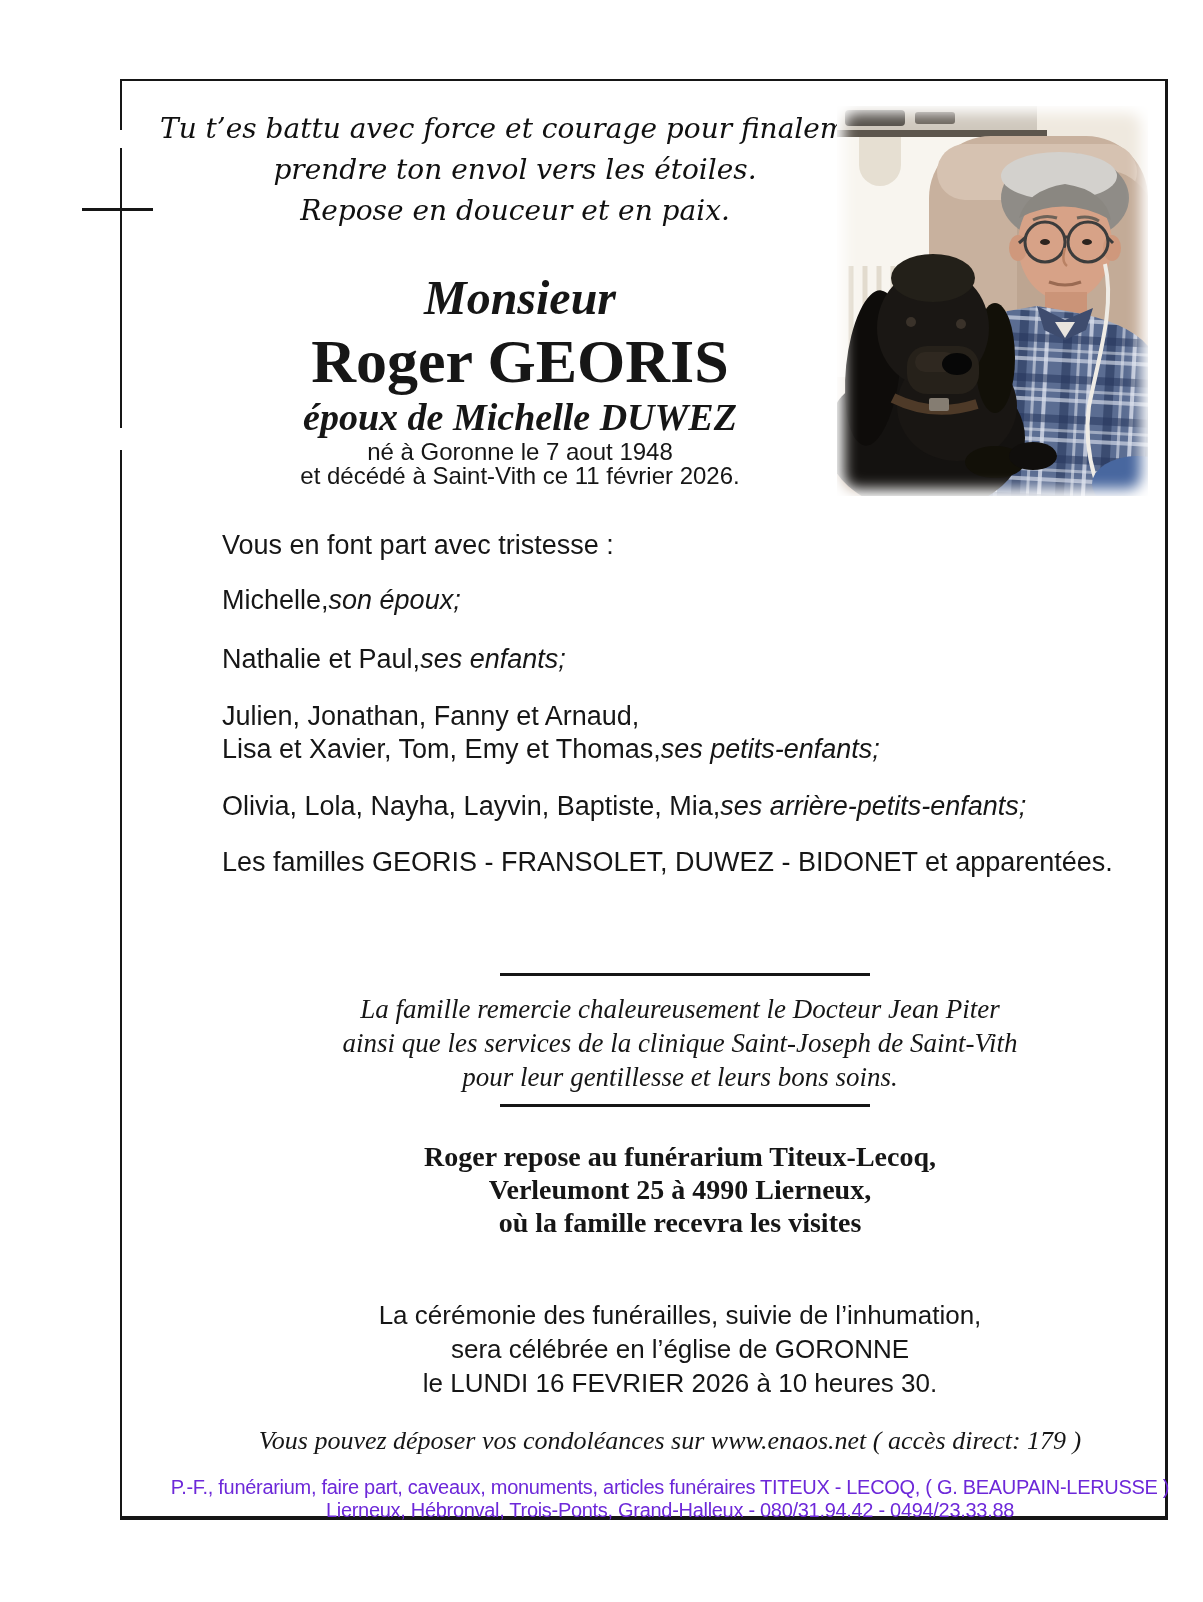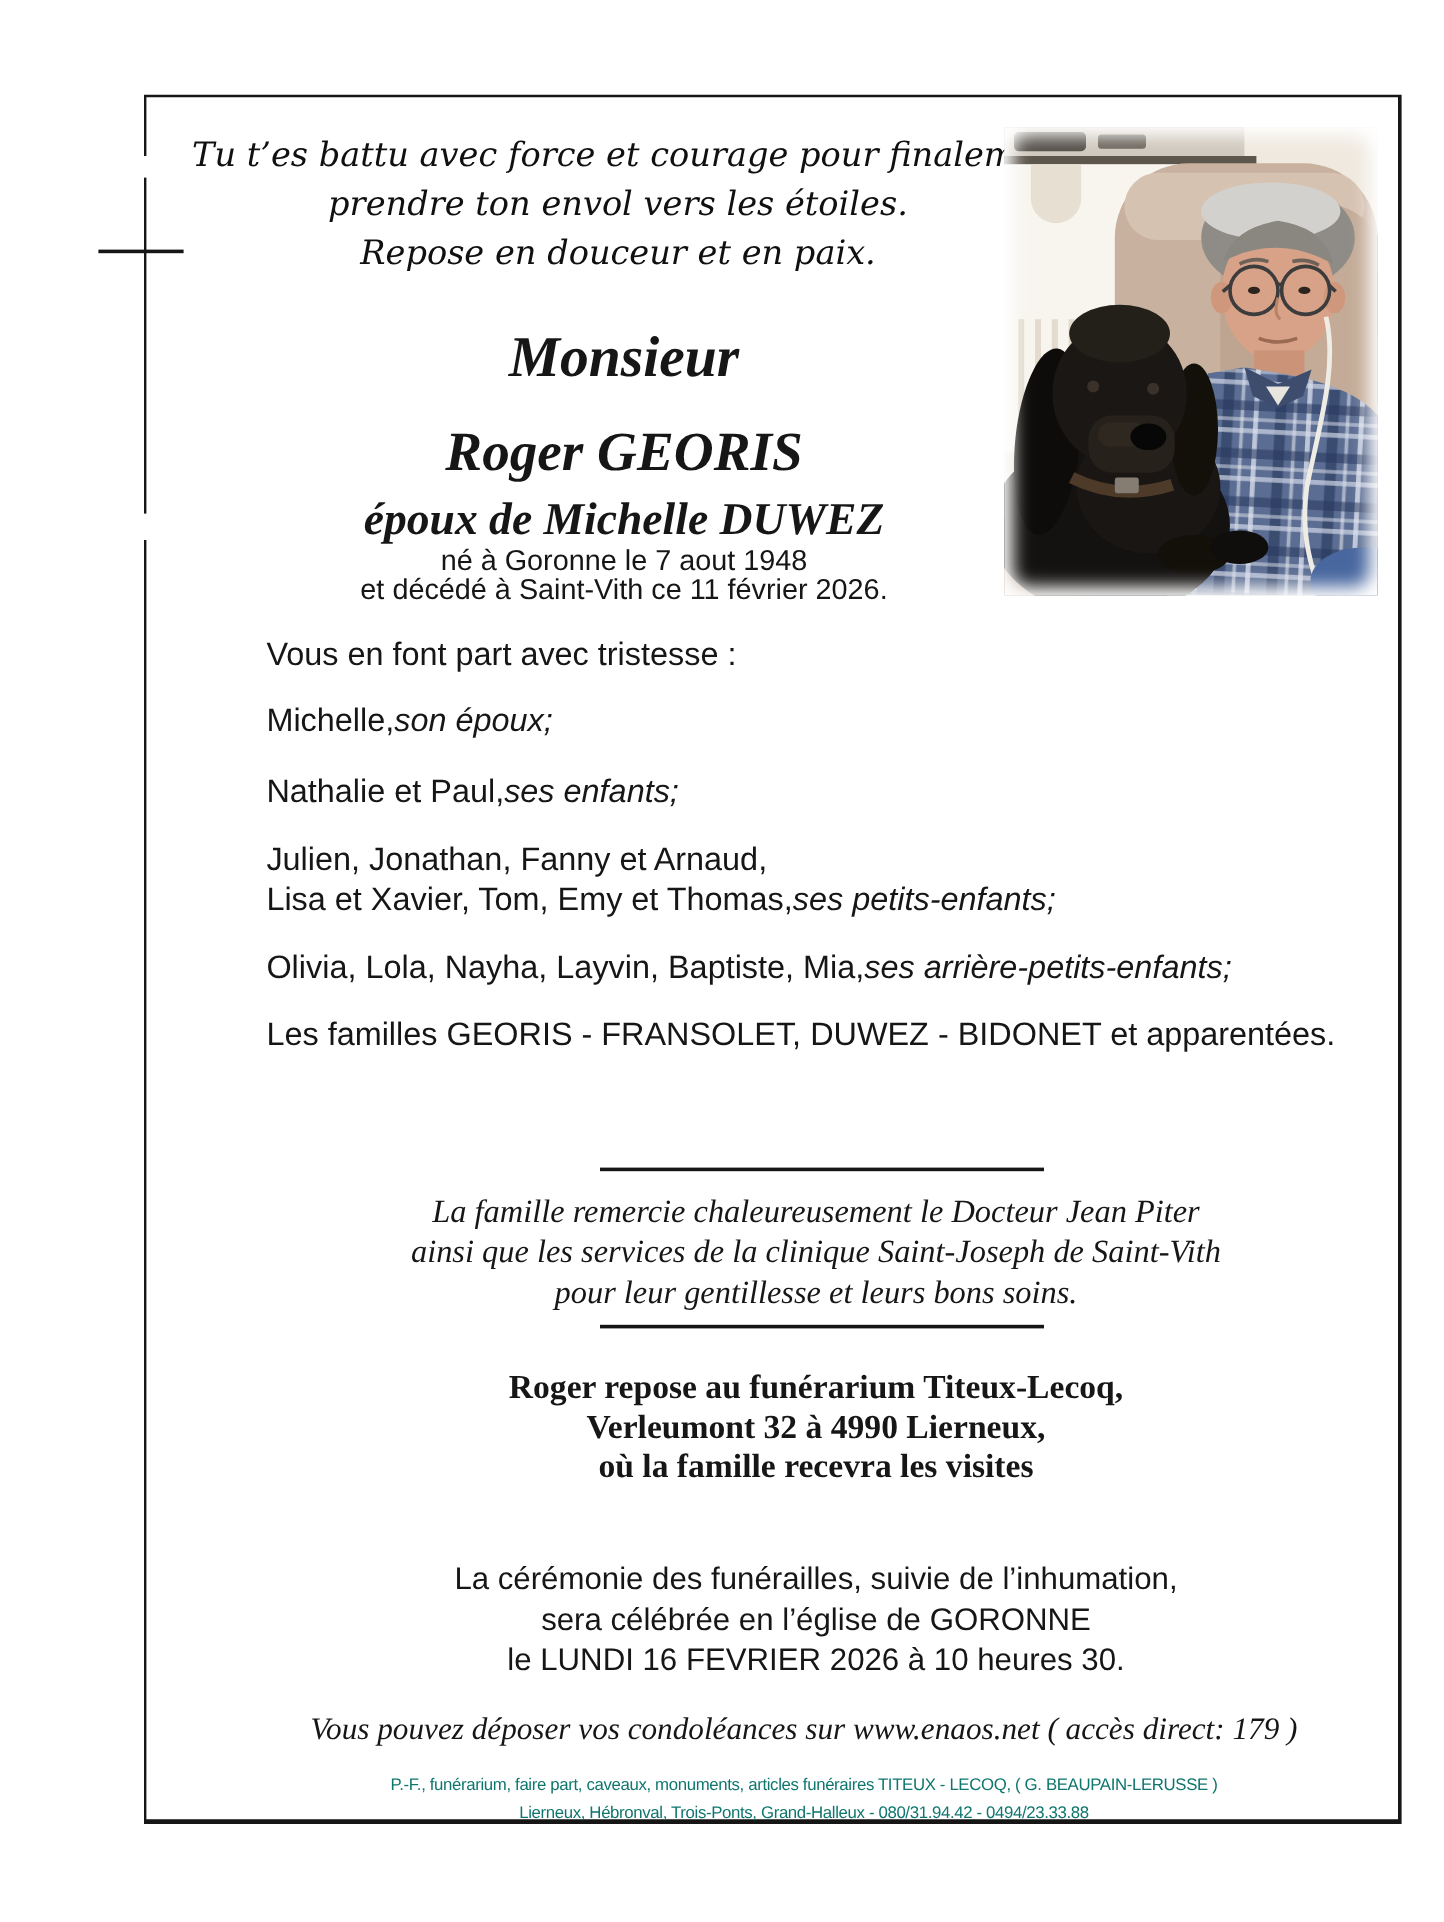--- a/index.html
+++ b/index.html
@@ -24,21 +24,21 @@
   .quote{
     position:absolute;left:160px;top:108px;width:710px;
     text-align:center;
     font-family:"DejaVu Serif",serif;font-style:italic;
     font-size:28px;line-height:41px;color:#101010;
   }
   .quote div{white-space:nowrap;}
 
   .title-block{position:absolute;left:165px;top:272px;width:710px;text-align:center;}
   .t-monsieur{font-family:"Liberation Serif",serif;font-weight:bold;font-style:italic;font-size:48px;line-height:52px;white-space:nowrap;}
-  .t-name{font-family:"Liberation Serif",serif;font-weight:bold;font-style:italic;font-size:46px;line-height:66px;margin-top:20px;white-space:nowrap;}
+  .t-name{font-family:"Liberation Serif",serif;font-weight:bold;font-size:62px;line-height:66px;margin-top:4px;white-space:nowrap;}
   .t-spouse{font-family:"Liberation Serif",serif;font-weight:bold;font-style:italic;font-size:38px;line-height:46px;white-space:nowrap;}
   .t-birth{font-size:24px;line-height:24px;white-space:nowrap;}
 
   .photo{position:absolute;left:837px;top:106px;width:311px;height:390px;}
 
   .names{position:absolute;left:222px;top:529px;width:921px;font-size:27px;line-height:33px;}
   .group{display:flex;justify-content:flex-start;align-items:flex-end;}
   .g1{margin-top:22px;}
   .g2{margin-top:26px;}
   .g3{margin-top:24px;}
@@ -71,21 +71,21 @@
   .ceremony div{white-space:nowrap;}
 
   .condolences{
     position:absolute;left:180px;top:1424px;width:980px;text-align:center;
     font-family:"Liberation Serif",serif;font-style:italic;
     font-size:26px;line-height:34px;white-space:nowrap;
   }
 
   .footer{
     position:absolute;left:160px;top:1476px;width:1020px;text-align:center;
-    font-size:14px;line-height:23px;letter-spacing:-0.3px;color:#0f766e;
+    font-size:20px;line-height:23px;letter-spacing:-0.3px;color:#6d28d9;
   }
   .footer div{white-space:nowrap;}
 </style>
 </head>
 <body>
 
 <div class="page">
 
   <div class="frame"></div>
   <div class="border-gap gap-a"></div>
@@ -236,21 +236,21 @@
   <div class="thanks">
     <div>La famille remercie chaleureusement le Docteur Jean Piter</div>
     <div>ainsi que les services de la clinique Saint-Joseph de Saint-Vith</div>
     <div>pour leur gentillesse et leurs bons soins.</div>
   </div>
 
   <div class="divider div2"></div>
 
   <div class="visitation">
     <div>Roger repose au funérarium Titeux-Lecoq,</div>
-    <div>Verleumont 32 à 4990 Lierneux,</div>
+    <div>Verleumont 25 à 4990 Lierneux,</div>
     <div>où la famille recevra les visites</div>
   </div>
 
   <div class="ceremony">
     <div>La cérémonie des funérailles, suivie de l’inhumation,</div>
     <div>sera célébrée en l’église de GORONNE</div>
     <div>le LUNDI 16 FEVRIER 2026 à 10 heures 30.</div>
   </div>
 
   <div class="condolences">Vous pouvez déposer vos condoléances sur www.enaos.net ( accès direct: 179 )</div>

